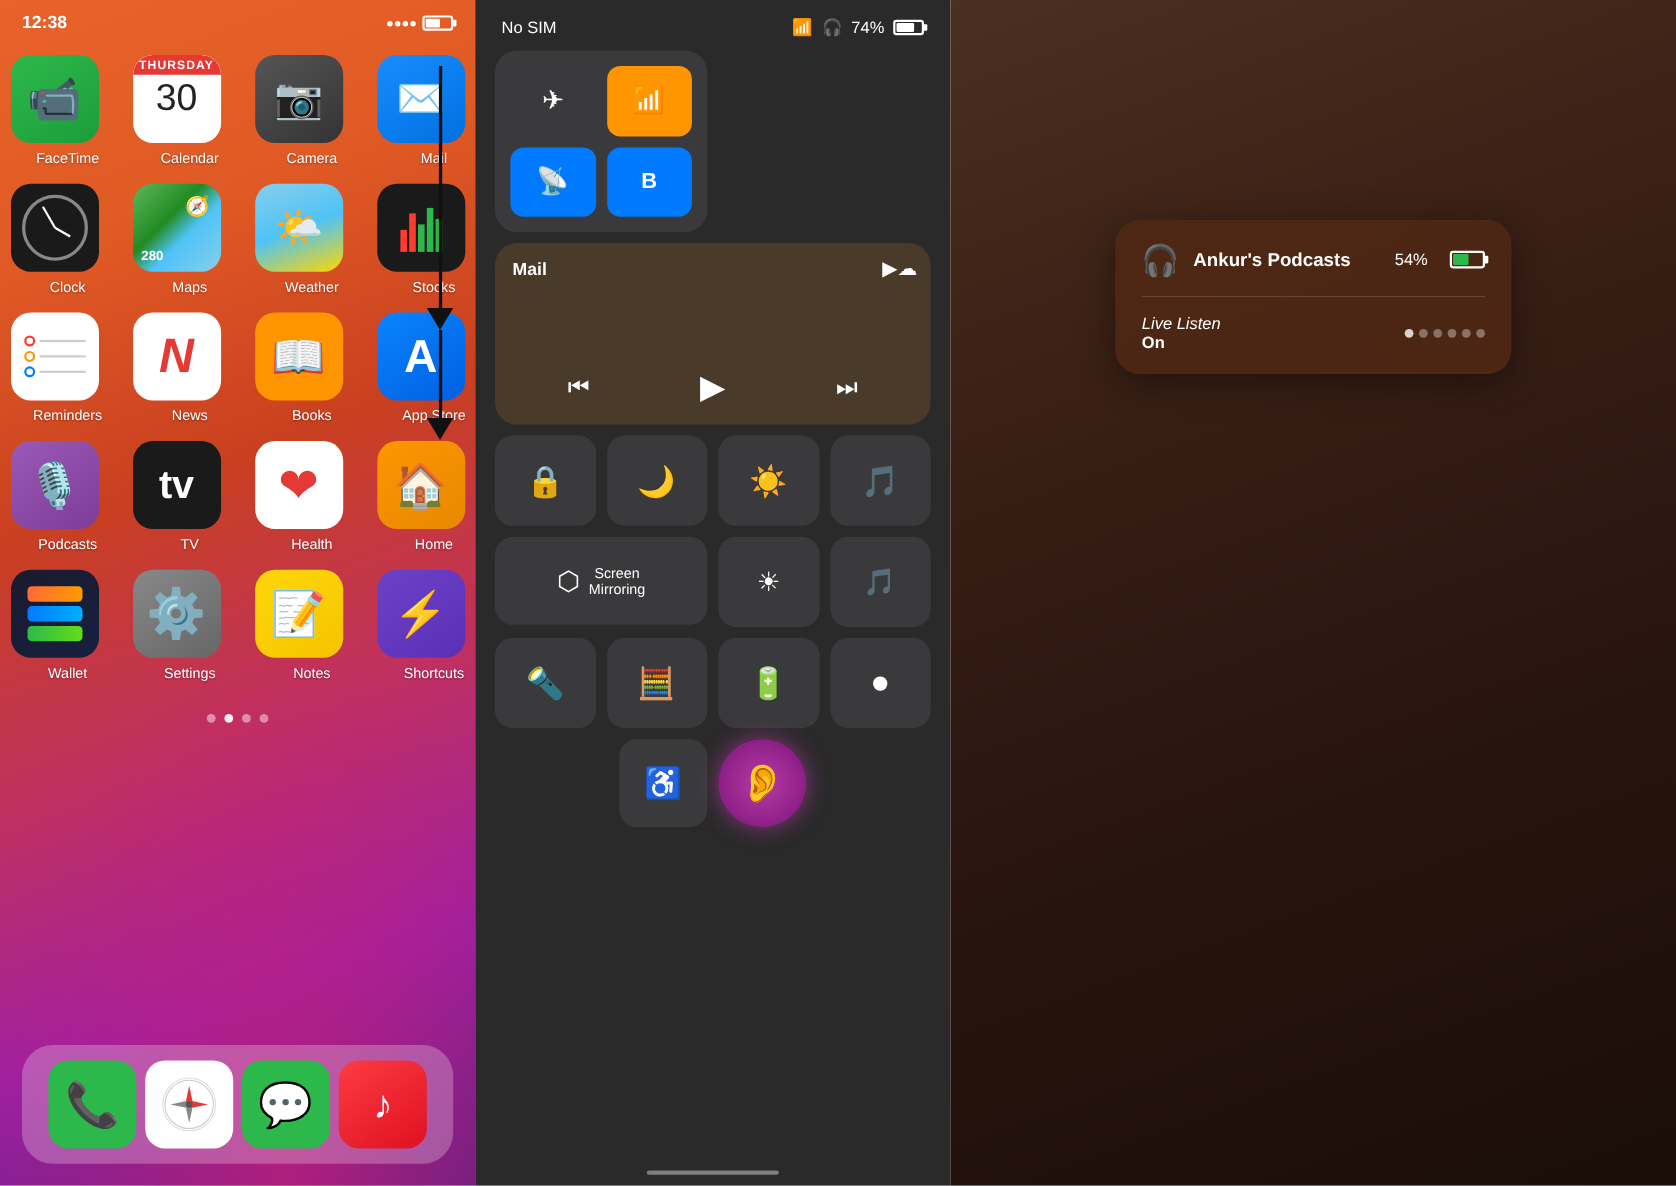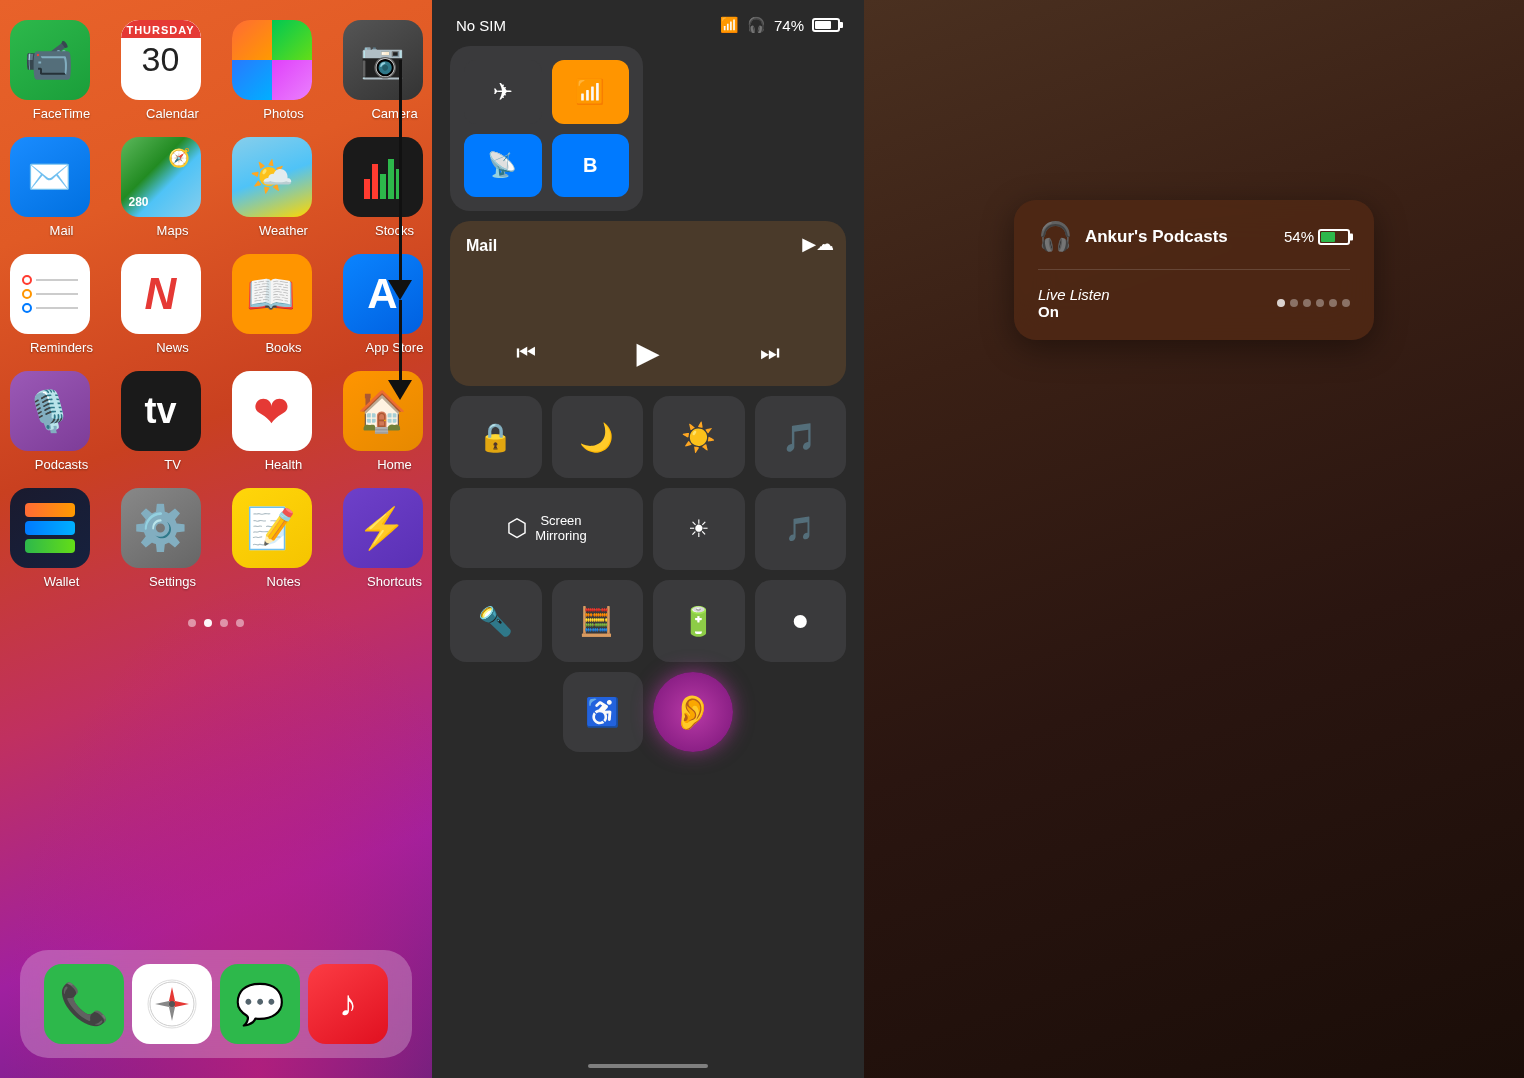--- a/index.html
+++ b/index.html
@@ -437,22 +437,22 @@
     }
 
     .airpods-name {
       color: white;
       font-size: 17px;
       font-weight: 600;
     }
 
     .airpods-battery {
       display: flex;
-      align-items: flex-end;
-      gap: 4px;
+      align-items: flex-start;
+      gap: 20px;
       color: white;
       font-size: 15px;
     }
 
     .battery-small {
       width: 32px;
       height: 16px;
       border: 2px solid white;
       border-radius: 3px;
       position: relative;
@@ -532,20 +532,34 @@
       display: grid;
       grid-template-columns: 1fr 1fr 1fr 1fr;
       gap: 10px;
     }
   </style>
 </head>
 <body>
 
 <div class="panel-home">
 
+  <div class="status-bar">
+    <span>12:38</span>
+    <div class="status-right">
+      <div class="dots-signal">
+        <div class="dot"></div>
+        <div class="dot"></div>
+        <div class="dot"></div>
+        <div class="dot"></div>
+      </div>
+      <div class="battery-icon">
+        <div class="battery-fill"></div>
+      </div>
+    </div>
+  </div>
 
   <div class="arrow-container">
     <div class="arrow-line"></div>
     <div class="arrow-head"></div>
     <div class="arrow-line2" style="margin-top:0;"></div>
     <div class="arrow-head2"></div>
   </div>
 
   <div class="apps-grid">
 
@@ -557,46 +571,41 @@
     </div>
 
     <div class="app-item">
       <div class="app-icon app-calendar" style="flex-direction:column; justify-content:flex-start; padding:0; background:white;">
         <div class="app-calendar-header">THURSDAY</div>
         <div class="app-calendar-date">30</div>
       </div>
       <span class="app-label">Calendar</span>
     </div>
 
-    <div class="app-item">
-      <div class="app-icon" style="padding:0;">
-        <div class="app-photos-grid">
-          <div class="photos-q1"></div>
-          <div class="photos-q2"></div>
-          <div class="photos-q3"></div>
-          <div class="photos-q4"></div>
-        </div>
-      </div>
-      <span class="app-label">Photos</span>
-    </div>
 
     <div class="app-item">
       <div class="app-icon app-camera">
         <span style="font-size:36px;">📷</span>
       </div>
       <span class="app-label">Camera</span>
     </div>
 
     <div class="app-item">
       <div class="app-icon app-mail">
         <span style="font-size:36px;">✉️</span>
       </div>
       <span class="app-label">Mail</span>
     </div>
 
+    <div class="app-item">
+      <div class="app-icon app-clock">
+        <div class="clock-face"></div>
+      </div>
+      <span class="app-label">Clock</span>
+    </div>
 
     <div class="app-item">
       <div class="app-icon" style="background: linear-gradient(135deg, #5cb85c 0%, #228b22 40%, #4fc3f7 60%, #87ceeb 100%); position:relative;">
         <span style="position:absolute; bottom:8px; left:8px; font-size:12px; color:white; font-weight:700;margin-top:28px;">280</span>
         <span style="position:absolute; top:10px; right:10px; font-size:18px;">🧭</span>
       </div>
       <span class="app-label">Maps</span>
     </div>
 
     <div class="app-item">

